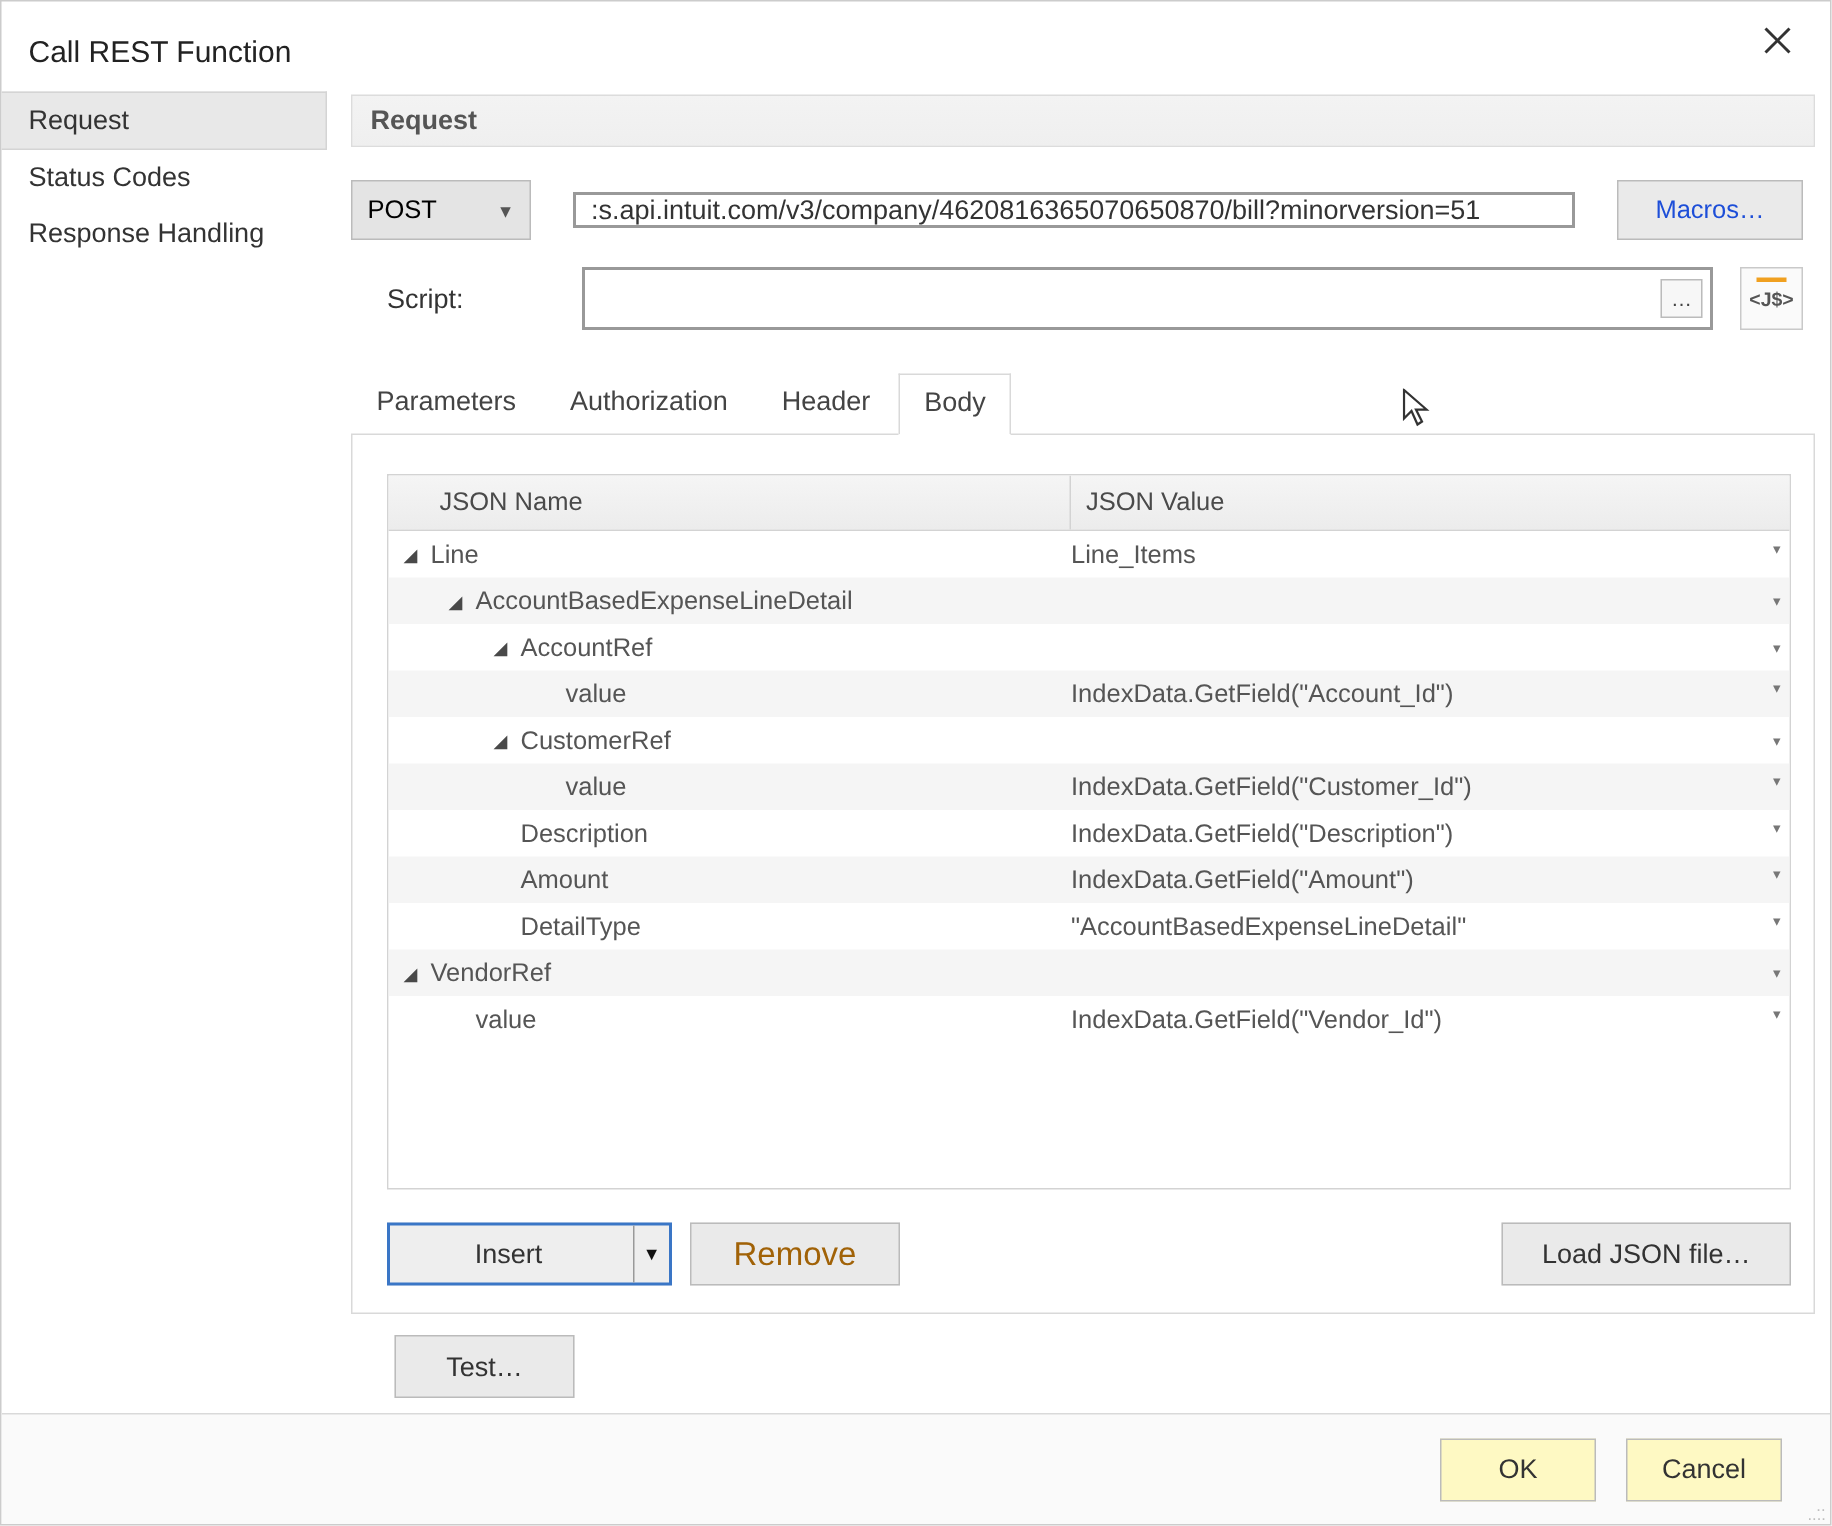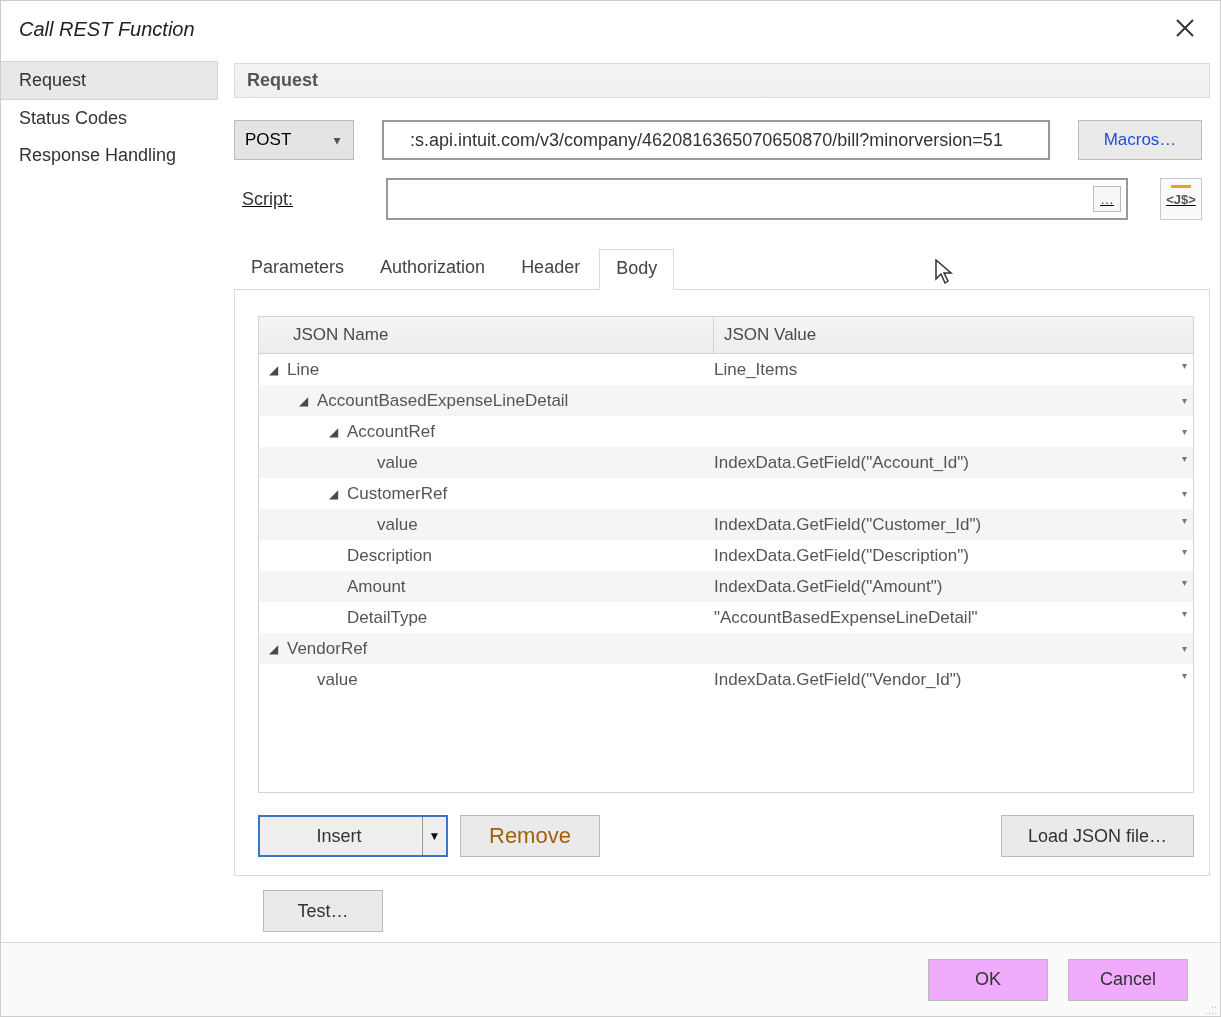--- a/index.html
+++ b/index.html
@@ -1,38 +1,38 @@
 <!DOCTYPE html>
 <html><head>
 <meta charset="utf-8">
 <style>
 * { box-sizing: border-box; margin: 0; padding: 0; font-family: "Segoe UI", Tahoma, sans-serif; }
 body { background: #fff; width: 1221px; height: 1017px; overflow: hidden; position: relative; border: 1px solid #ccc; }
 
-.titlebar { display: flex; align-items: center; justify-content: space-between; padding: 10px 18px 8px 18px; font-style: italic; }
+.titlebar { display: flex; align-items: flex-end; justify-content: space-between; padding: 10px 18px 8px 18px; }
 .title { font-size: 20px; color: #222; }
 .close-x { font-size: 24px; color: #333; cursor: pointer; padding: 4px 8px; }
 
 .main { display: flex; position: absolute; top: 52px; left: 0; right: 0; bottom: 74px; }
 
 .sidebar { width: 225px; padding: 8px 0; border-right: none; }
 .sidebar-item { padding: 8px 18px; font-size: 18px; color: #333; cursor: pointer; }
 .sidebar-item.active { background: #e8e8e8; border: 1px solid #d4d4d4; border-left: none; margin-right: 8px; }
 
 .content { flex: 1; padding: 0 10px 10px 4px; overflow: hidden; display: flex; flex-direction: column; }
 
 .section-header { background: linear-gradient(#f3f3f3,#efefef); border: 1px solid #dcdcdc; font-weight: 600; color: #555; font-size: 18px; padding: 6px 12px; margin: 10px 0 22px 4px; }
 
 .url-row { display: flex; gap: 28px; align-items: center; margin: 0 8px 18px 4px; }
 .method-select { width: 120px; height: 40px; background: #e4e4e4; border: 1px solid #bbb; font-size: 17px; padding: 0 0 0 10px; position: relative; display: flex; align-items: center; justify-content: space-between; }
 .method-select .chev { width: 32px; text-align: center; color: #555; font-size: 14px; }
-.url-input { flex: 1; height: 40px; border: 2px solid #999; font-size: 18px; padding: 0 26px; color: #333; }
+.url-input { flex: 1; height: 24px; border: 2px solid #999; font-size: 18px; padding: 0 10px; color: #333; }
 .macros-btn { width: 124px; height: 40px; background: #eaeaea; border: 1px solid #bbb; font-size: 17px; color: #1d4ed8; }
 
-.script-row { display: flex; gap: 32px; align-items: center; margin: 0 8px 28px 4px; text-decoration: underline; }
+.script-row { display: flex; gap: 18px; align-items: center; margin: 0 8px 28px 20px; }
 .script-label { width: 120px; font-size: 18px; color: #333; padding-left: 8px; }
 .script-input-wrap { flex: 1; height: 42px; border: 2px solid #999; display: flex; align-items: center; position: relative; }
 .script-input { flex: 1; border: none; height: 100%; padding: 0 10px; font-size: 17px; }
 .script-ellipsis { width: 28px; height: 26px; margin-right: 5px; border: 1px solid #bbb; background: #f7f7f7; font-size: 14px; display: flex; align-items: center; justify-content: center; color: #444; }
 .js-icon { width: 42px; height: 42px; border: 1px solid #c9c9c9; display: flex; align-items: center; justify-content: center; font-size: 13px; font-weight: bold; color: #555; background: #fafafa; margin-left: 0; position: relative; }
 .js-icon::before { content: ""; position: absolute; top: 6px; left: 10px; right: 10px; height: 3px; background: #f0a020; }
 
 .tabs { display: flex; margin-left: 4px; border-bottom: 1px solid #d9d9d9; }
 .tab { padding: 8px 16px 10px 16px; font-size: 18px; color: #444; border: 1px solid transparent; border-bottom: none; cursor: pointer; margin-right: 2px; }
 .tab.active { border: 1px solid #d9d9d9; border-bottom: 1px solid #fff; background: #fff; position: relative; top: 1px; }
@@ -61,21 +61,21 @@
 .panel-buttons .left { display: flex; gap: 12px; }
 .insert-btn { width: 190px; height: 42px; border: 2px solid #3a76c6; background: #eee; font-size: 18px; color: #333; display: flex; align-items: center; justify-content: center; position: relative; padding-right: 28px; }
 .insert-btn .split { position: absolute; right: 0; top: 0; bottom: 0; width: 24px; border-left: 1px solid #999; display: flex; align-items: center; justify-content: center; font-size: 12px; color: #111; }
 .std-btn { height: 42px; background: #eaeaea; border: 1px solid #bbb; font-size: 22px; color: #a16207; padding: 0 28px; }
 .load-btn { height: 42px; background: #eaeaea; border: 1px solid #bbb; font-size: 18px; color: #333; padding: 0 26px; }
 
 .test-row { margin: 14px 0 0 8px; }
 .test-btn { width: 120px; height: 42px; background: #eaeaea; border: 1px solid #bbb; font-size: 18px; color: #333; text-align: center; margin-left: 25px; }
 
 .footer { position: absolute; left: 0; right: 0; bottom: 0; height: 74px; border-top: 1px solid #d9d9d9; display: flex; align-items: center; justify-content: flex-end; gap: 20px; padding: 0 32px; background: #fafafa; }
-.footer button { width: 120px; height: 42px; background: #f0abfc; border: 1px solid #bbb; font-size: 18px; color: #333; }
+.footer button { width: 104px; height: 42px; background: #fef9c3; border: 1px solid #bbb; font-size: 18px; color: #333; }
 .grip { position: absolute; right: 3px; bottom: 3px; width: 12px; height: 12px; color: #bdbdbd; font-size: 11px; line-height: 6px; text-align: right; }
 
 .cursor-arrow { position: absolute; left: 934px; top: 258px; pointer-events: none; }
 </style>
 </head>
 <body>
 
 <div class="titlebar">
   <div class="title">Call REST Function</div>
   <div class="close-x">

